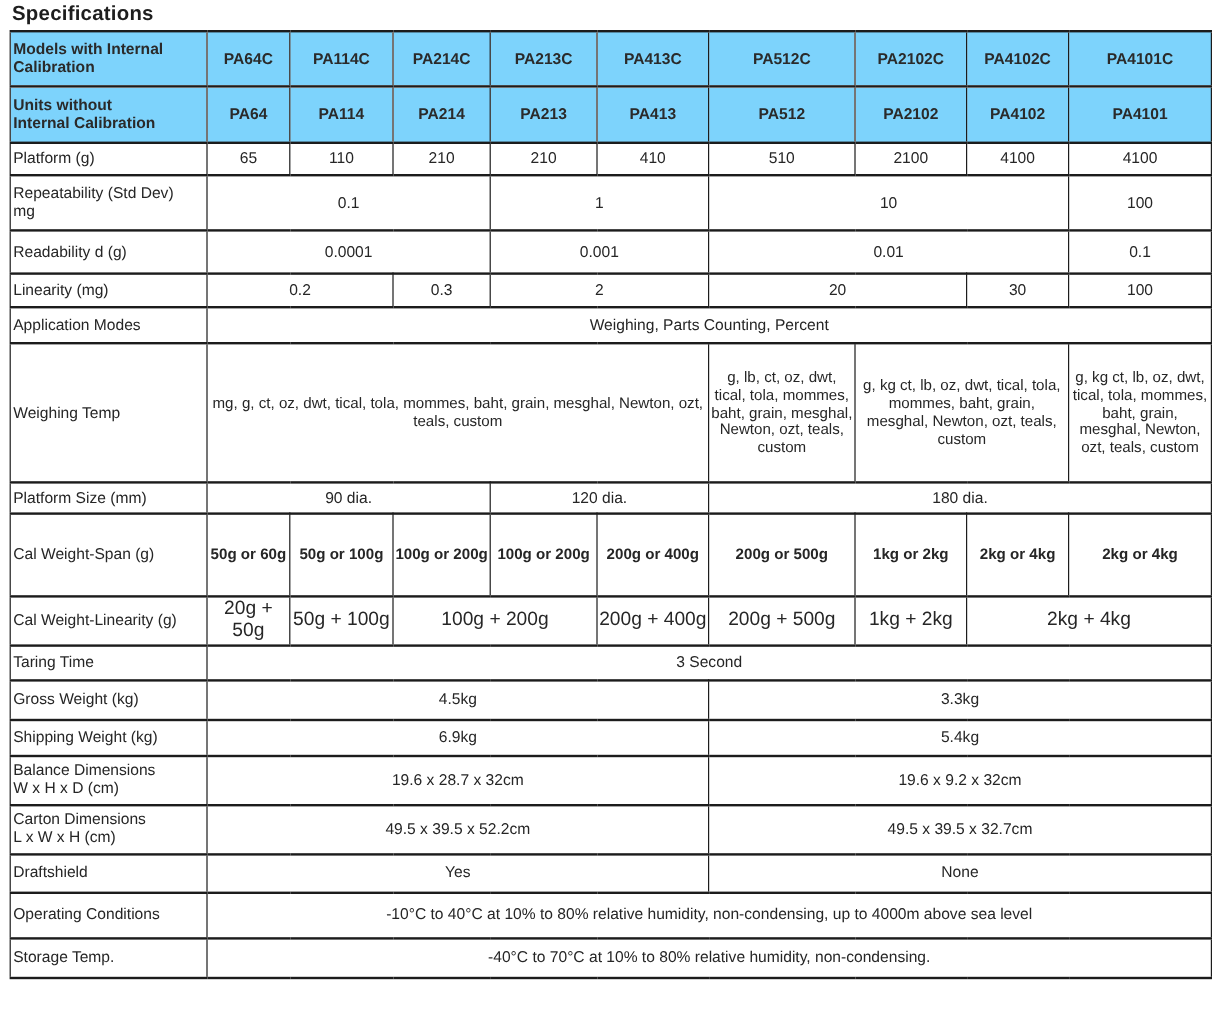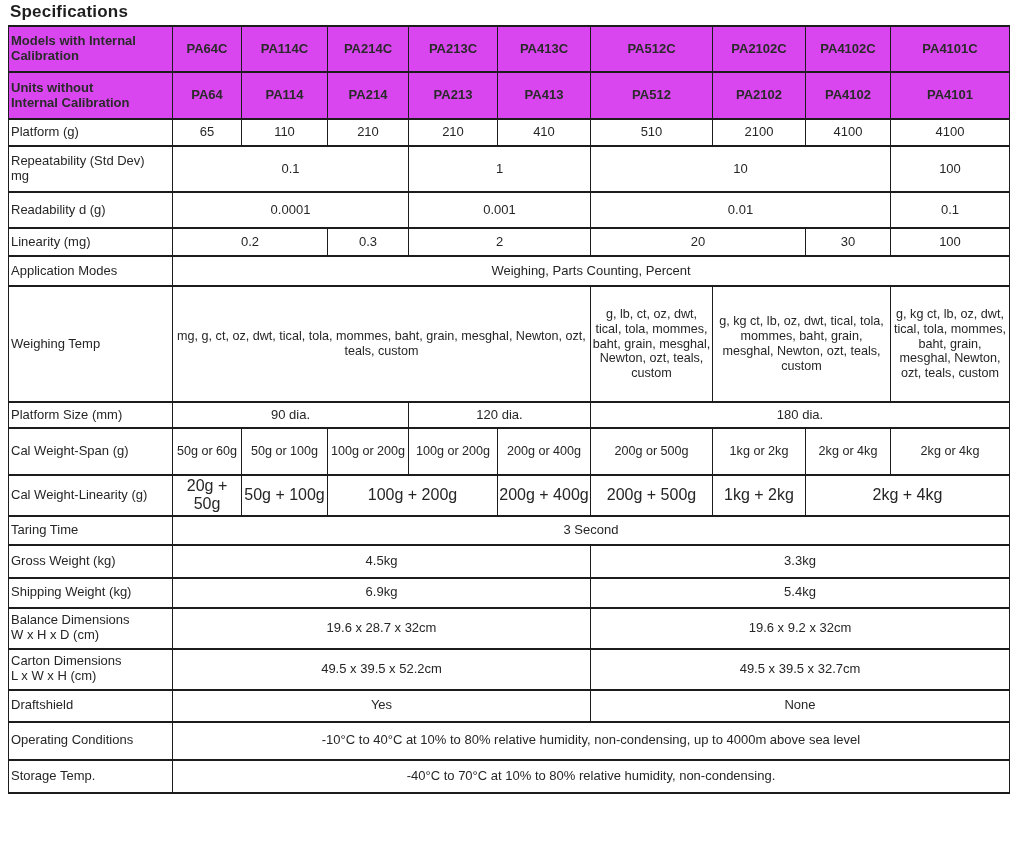--- a/index.html
+++ b/index.html
@@ -32,21 +32,21 @@
     overflow:hidden;
   }
   td.label-cell{
     text-align:left;
     padding-left:4px;
     white-space:pre-line;
     font-size:13.2px;
   }
   td.data-cell{text-align:center;}
   tr.header-row td{
-    background:#d946ef;
+    background:#7dd3fc;
     font-weight:bold;
     color:#2a2a2a;
   }
   
   .row-0 td{height:42px}
   .row-1 td{height:43px}
   .row-2 td{height:23px}
   .row-3 td{height:42px}
   .row-4 td{height:32px}
   .row-5 td{height:24px}
@@ -58,21 +58,21 @@
   .row-11 td{height:25px}
   .row-12 td{height:29px}
   .row-13 td{height:29px}
   .row-14 td{height:26px}
   .row-15 td{height:37px}
   .row-16 td{height:37px}
   .row-17 td{height:28px}
   .row-18 td{height:34px}
   .row-19 td{height:29px}
   .row-7 td.data-cell{font-size:12.6px;line-height:1.18;padding:1px 1px;}
-  .row-9 td.data-cell{font-size:12.6px;padding:1px 1px;}
+  .row-9 td.data-cell{font-size:12.6px;padding:12px 1px;font-weight:bold;}
   .row-10 td.data-cell{font-size:16px;padding:1px 1px;}
 </style>
 </head>
 <body>
 
 <div class="page">
   <div class="title">Specifications</div>
   <table class="spec">
     <colgroup>
       <col style="width:164px">

